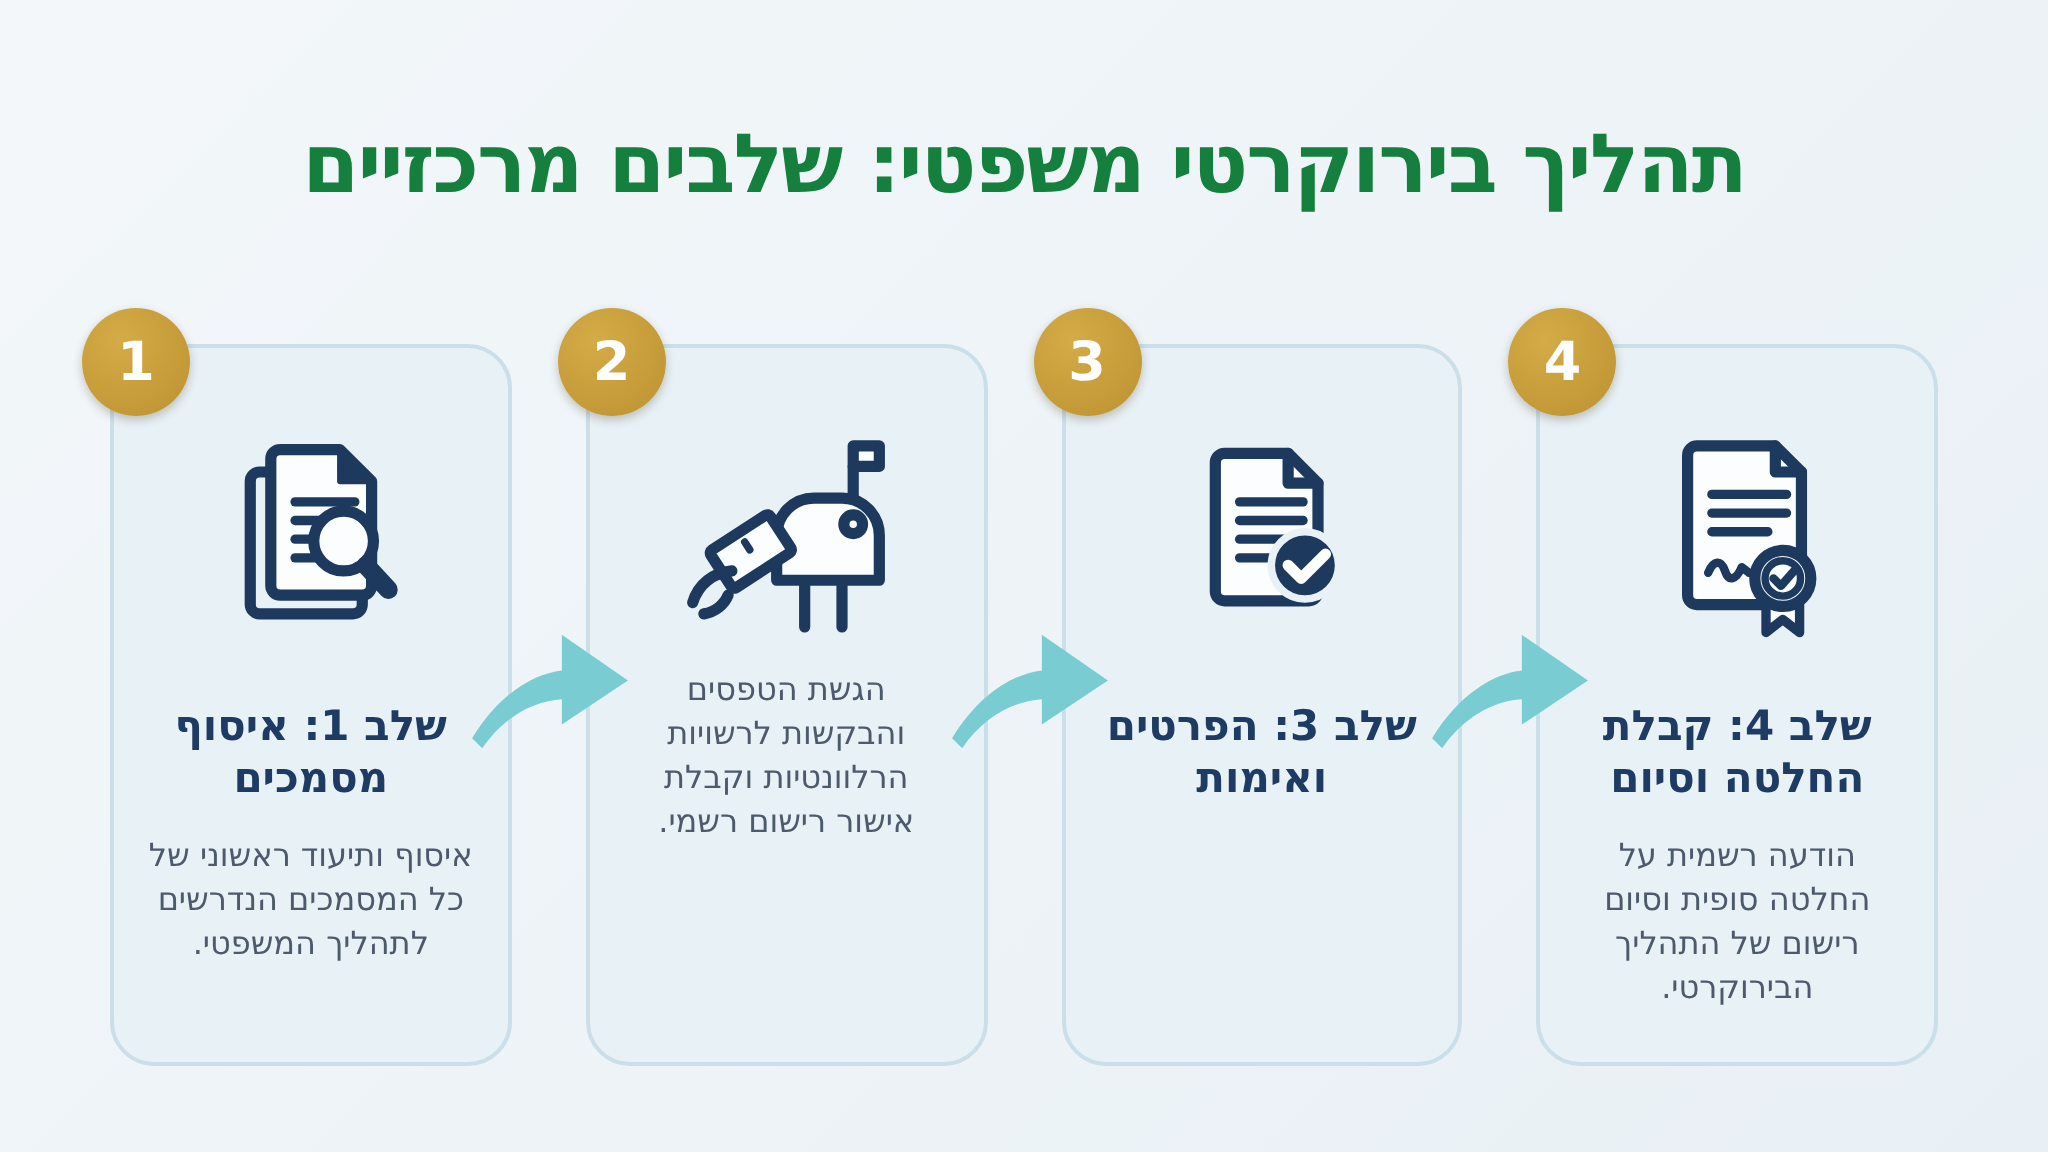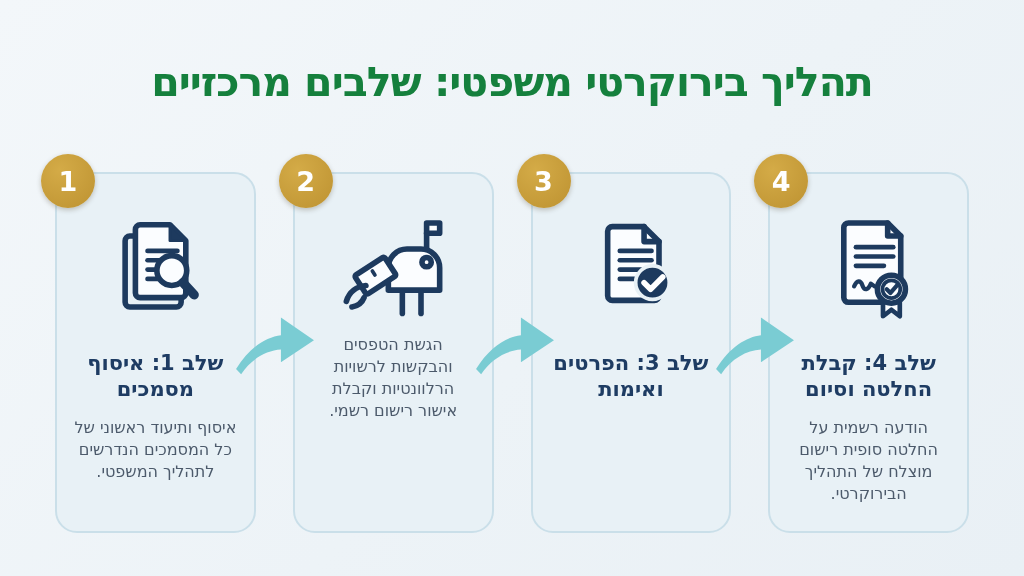--- a/index.html
+++ b/index.html
@@ -120,21 +120,21 @@
       <line x1="46" y1="42" x2="86" y2="42" stroke-width="5"></line>
       <line x1="46" y1="52" x2="86" y2="52" stroke-width="5"></line>
       <line x1="46" y1="62" x2="76" y2="62" stroke-width="5"></line>
       <path d="M44 84 c3 -7 7 -7 9 -1 c2 6 6 5 9 -2 l4 3" stroke-width="4.5"></path>
       <path d="M75 101 v15 l9 -7 9 7 v-15" fill="#fbfdff" stroke-width="5"></path>
       <circle cx="84" cy="87" r="15" fill="#fbfdff"></circle>
       <circle cx="84" cy="87" r="9.5" stroke-width="4"></circle>
       <path d="M79 87 l4 4 l7 -8" stroke-width="4.5"></path>
     </svg>
     <div class="stage-heading">שלב 4: קבלת החלטה וסיום</div>
-    <div class="stage-desc">הודעה רשמית על החלטה סופית רישום מוצלח של התהליך הבירוקרטי.</div>
+    <div class="stage-desc">הודעה רשמית על החלטה סופית וסיום רישום של התהליך הבירוקרטי.</div>
   </div>
 
   <svg class="flow-arrow a1" viewBox="0 0 100 85">
     <path d="M4 78 C 20 52, 40 40, 57 38 L 57 17 L 96 44 L 57 70 L 57 55 C 40 56, 22 66, 10 84 Z" fill="#7accd3"></path>
   </svg>
   <svg class="flow-arrow a2" viewBox="0 0 100 85">
     <path d="M4 78 C 20 52, 40 40, 57 38 L 57 17 L 96 44 L 57 70 L 57 55 C 40 56, 22 66, 10 84 Z" fill="#7accd3"></path>
   </svg>
   <svg class="flow-arrow a3" viewBox="0 0 100 85">
     <path d="M4 78 C 20 52, 40 40, 57 38 L 57 17 L 96 44 L 57 70 L 57 55 C 40 56, 22 66, 10 84 Z" fill="#7accd3"></path>

